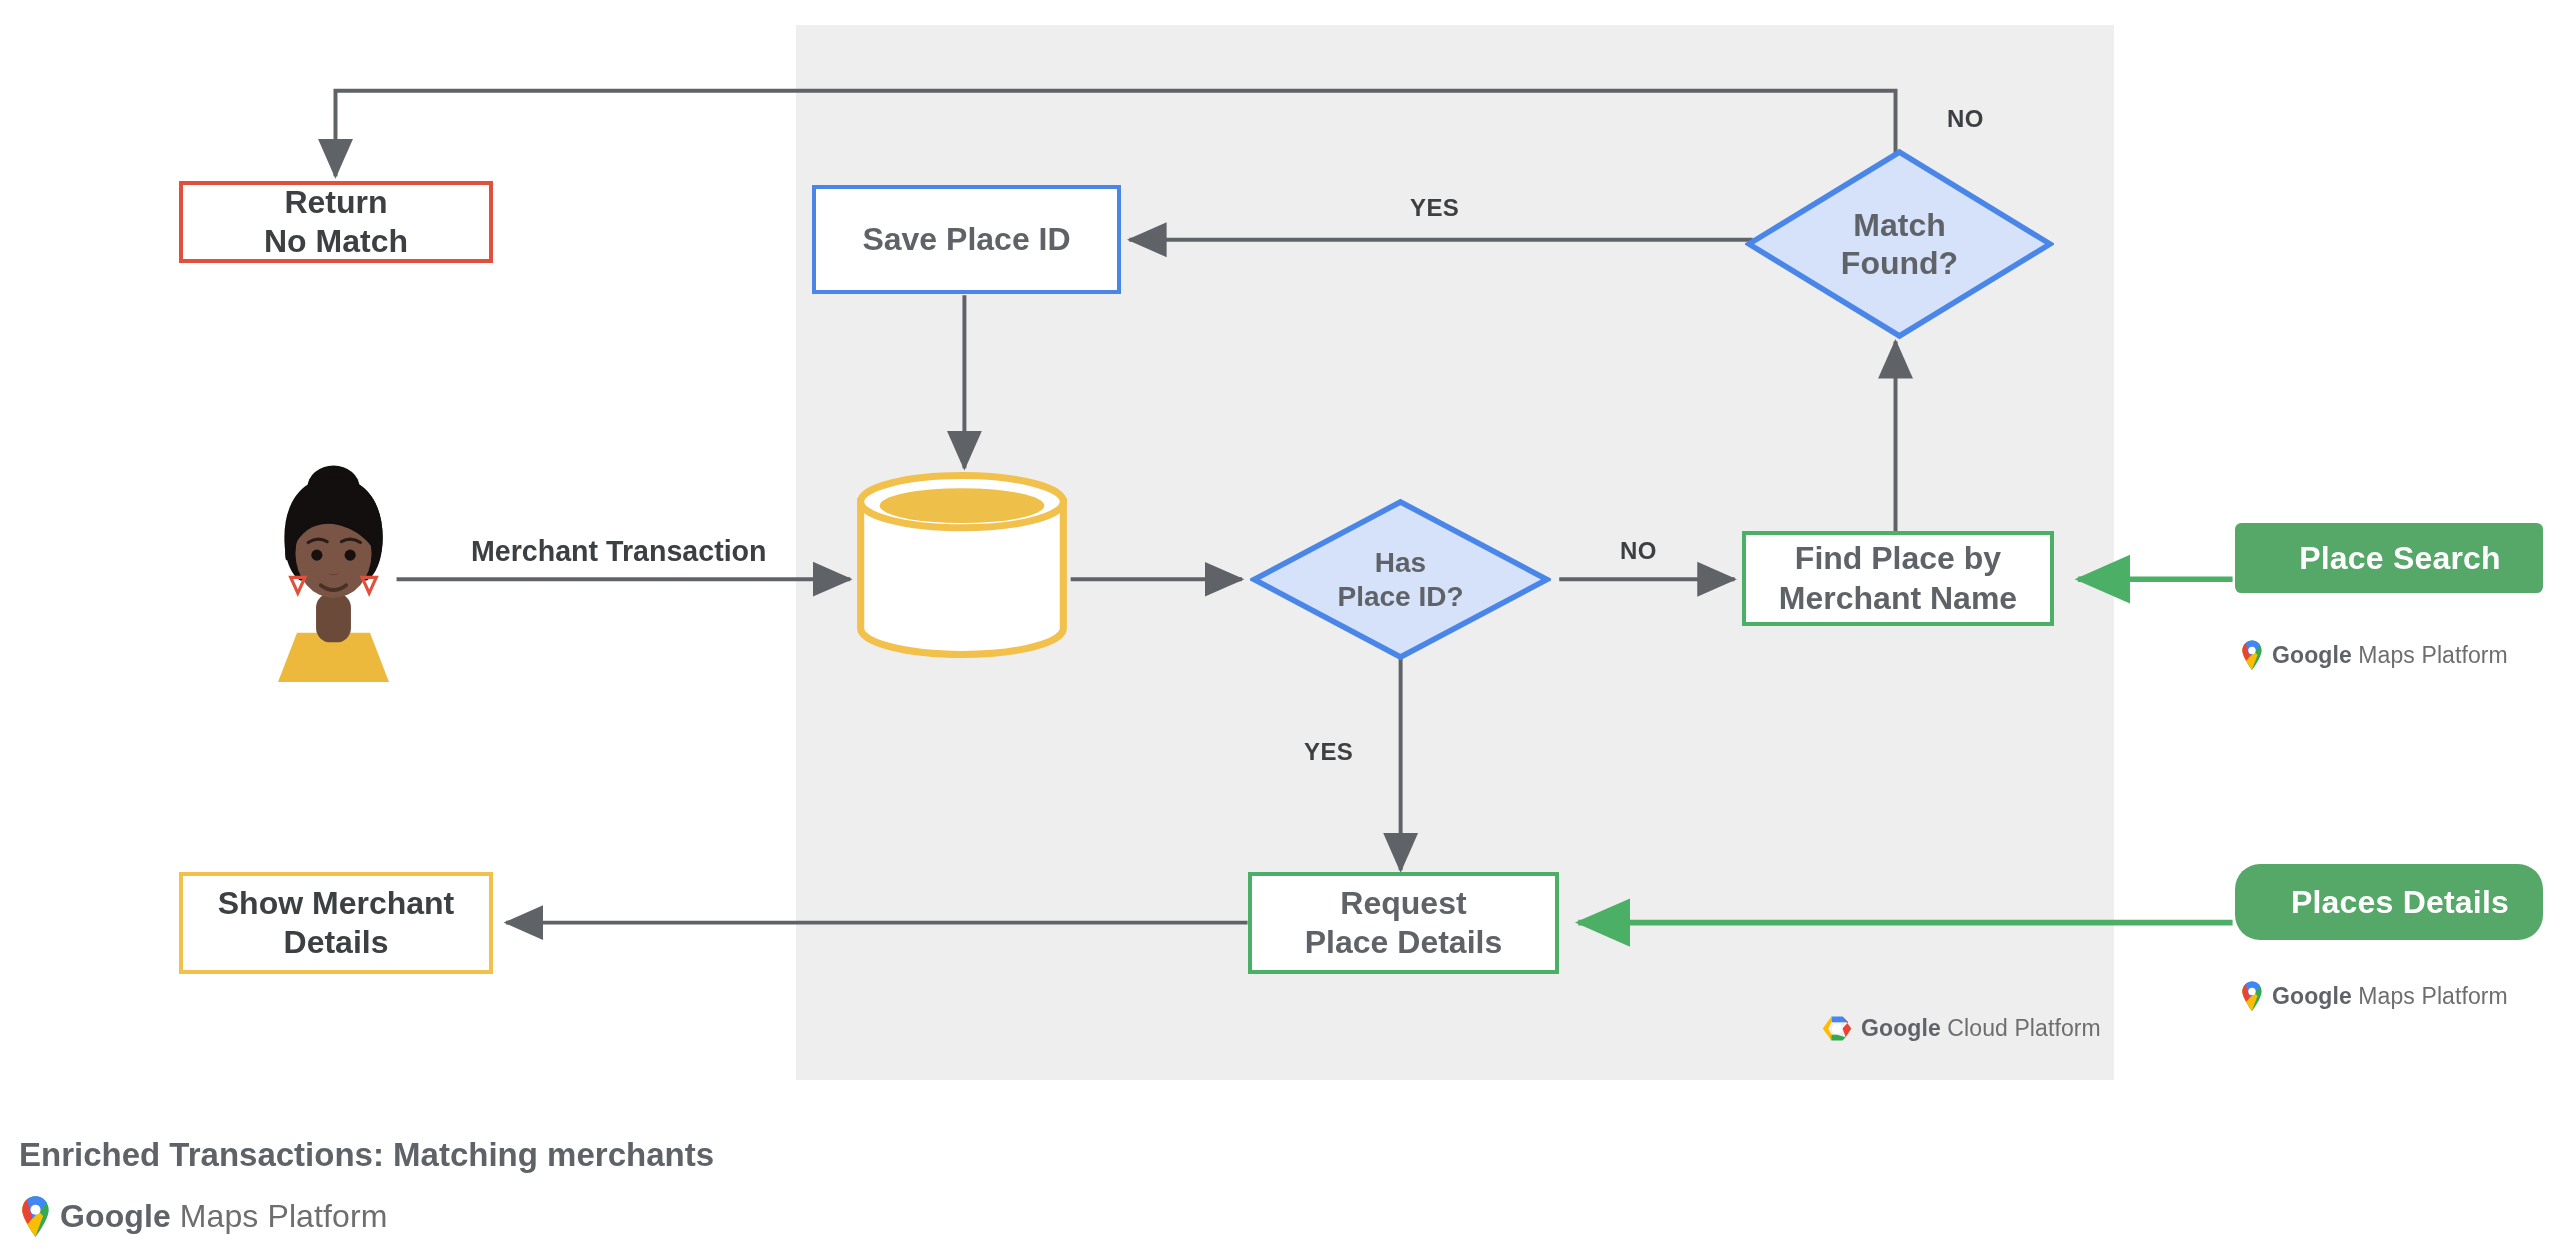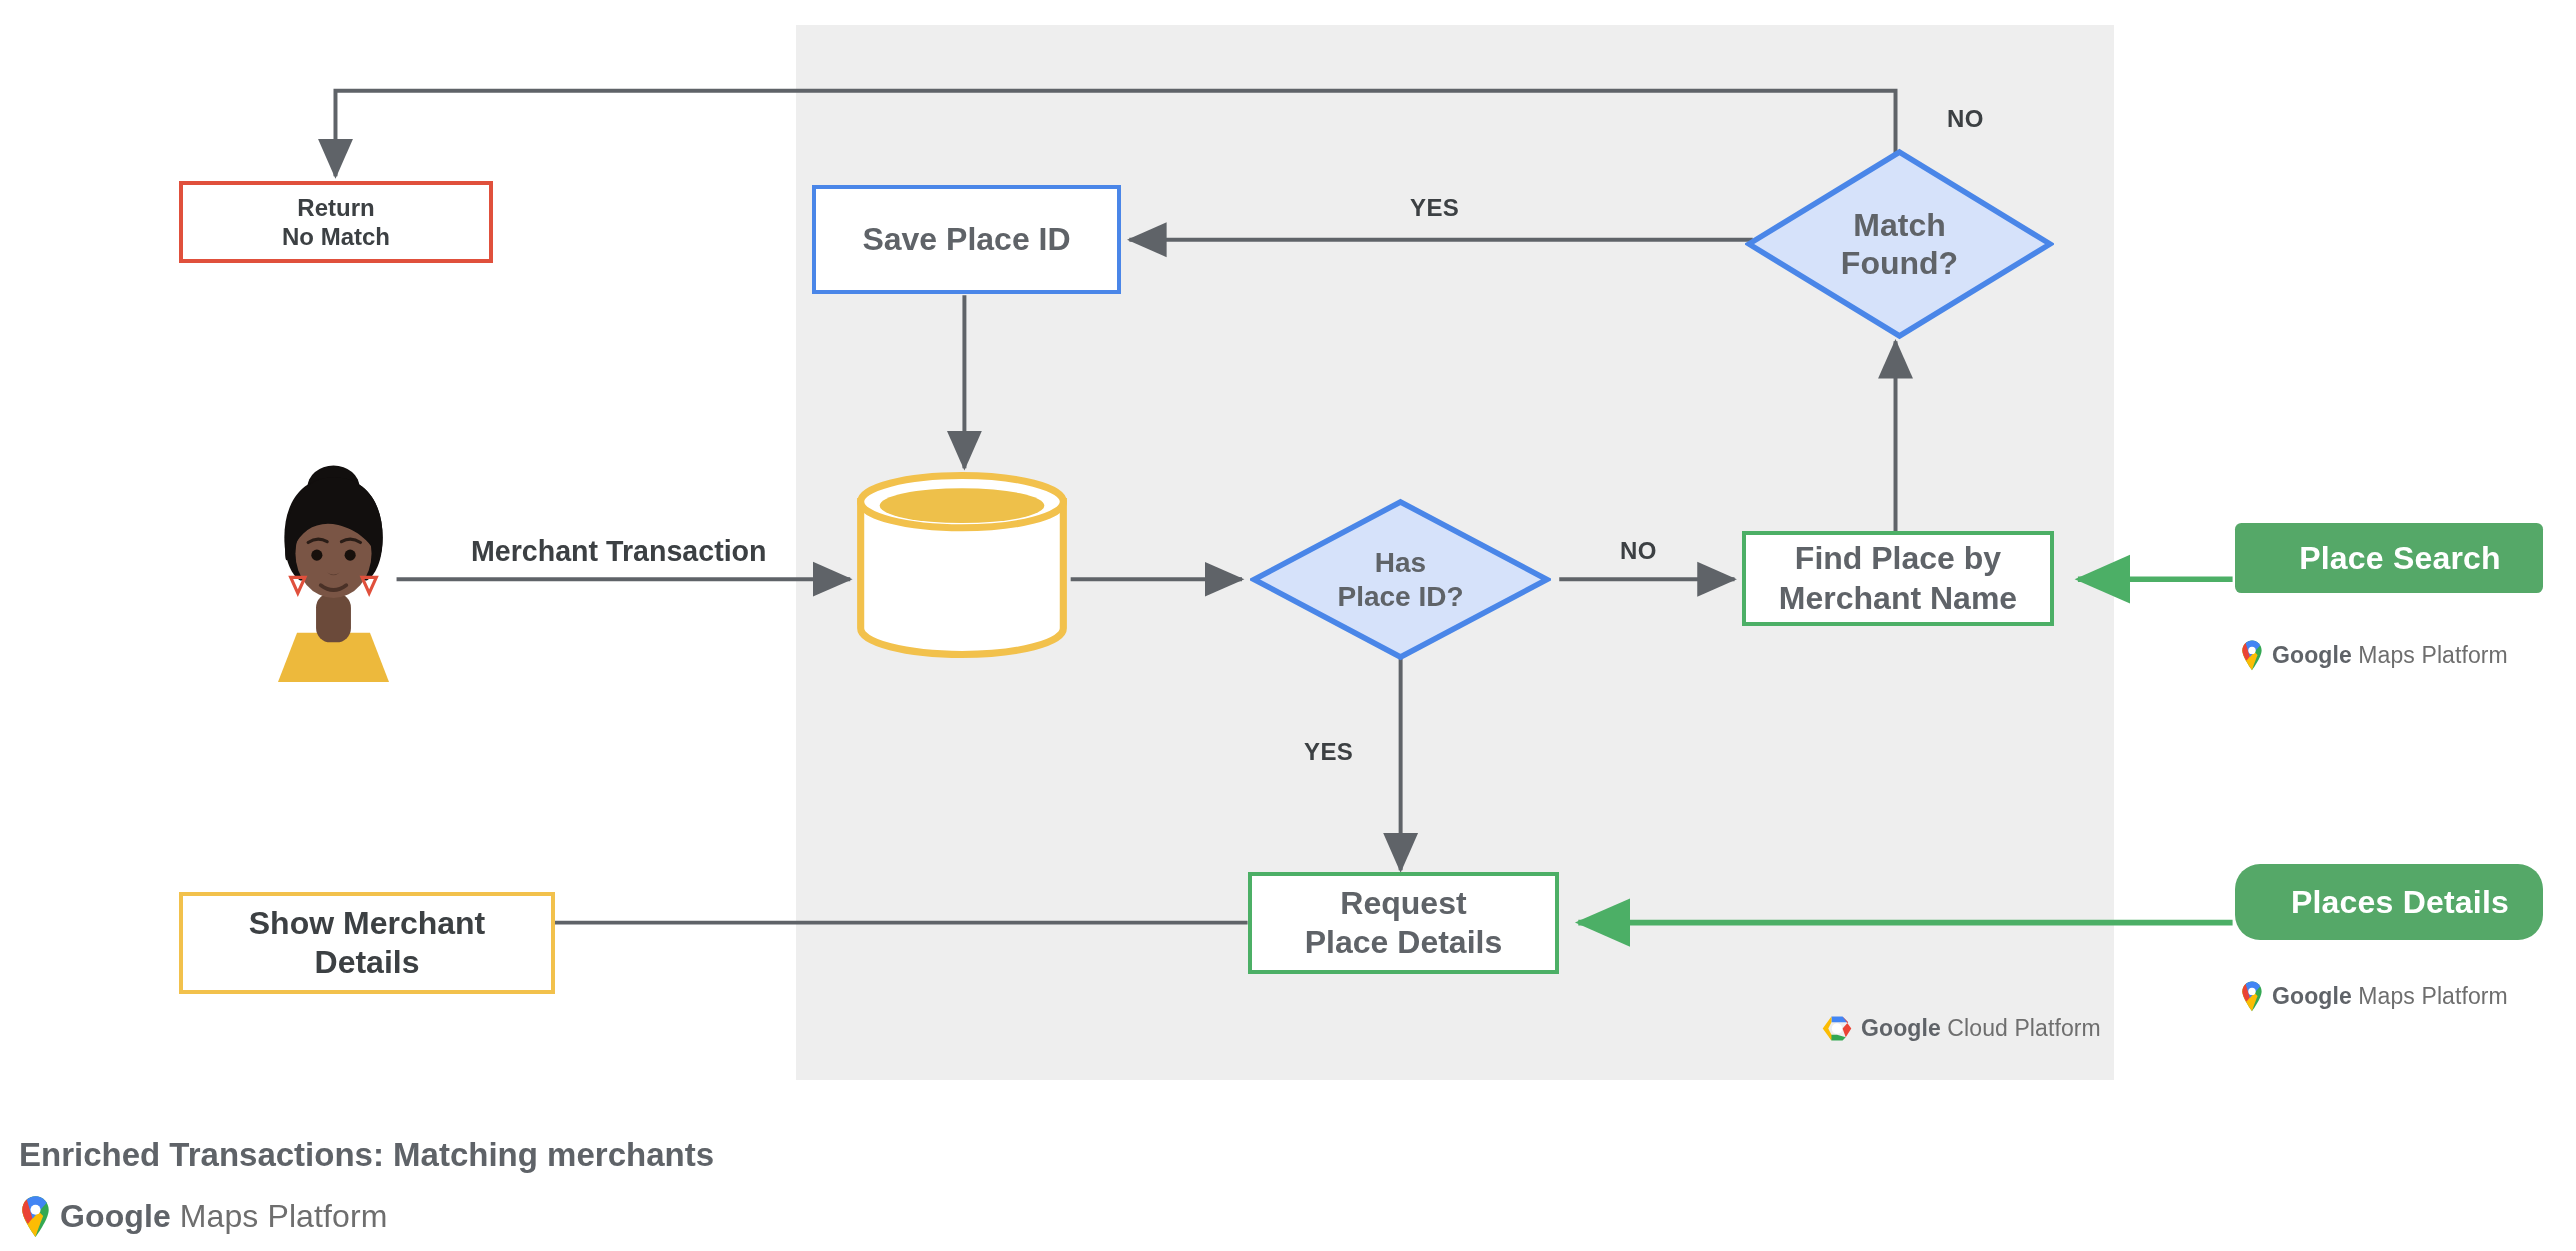--- a/index.html
+++ b/index.html
@@ -180,21 +180,21 @@
 
     <path d="M1766,830 L1766,1097" fill="none" stroke="#5f6368" stroke-width="5" marker-end="url(#ah-gray)"></path>
 
     <path d="M1573,1163 L638,1163" fill="none" stroke="#5f6368" stroke-width="5" marker-end="url(#ah-gray)"></path>
 
     <path d="M2815,730 L2620,730" fill="none" stroke="#4caf66" stroke-width="7" marker-end="url(#ah-green)"></path>
 
     <path d="M2815,1163 L1990,1163" fill="none" stroke="#4caf66" stroke-width="7" marker-end="url(#ah-green)"></path>
   </svg>
 
-  <div class="node red" style="left:179px; top:181px; width:314px; height:82px; font-size:24px;">
+  <div class="node red" style="left:179px; top:181px; width:314px; height:82px; font-size:32px;">
     <span>Return
 No Match</span>
   </div>
 
   <div class="node blue" style="left:812px; top:185px; width:309px; height:109px; font-size:32px;">
     <span>Save Place ID</span>
   </div>
 
   <div class="diamond-wrap" style="left:1745px; top:148px; width:309px; height:192px;">
     <svg width="309" height="192" viewBox="0 0 390 242">
@@ -223,21 +223,21 @@
   <div class="node green" style="left:1742px; top:531px; width:312px; height:95px; font-size:32px;">
     <span>Find Place by
 Merchant Name</span>
   </div>
 
   <div class="node green" style="left:1248px; top:872px; width:311px; height:102px; font-size:32px;">
     <span>Request
 Place Details</span>
   </div>
 
-  <div class="node yellow" style="left:179px; top:872px; width:376px; height:102px; font-size:32px;margin-top:20px;">
+  <div class="node yellow" style="left:179px; top:872px; width:314px; height:102px; font-size:32px;">
     <span>Show Merchant
 Details</span>
   </div>
 
   <div class="api-chip" style="left:2235px; top:523px; width:308px; height:70px;">
     <span>Place Search</span>
   </div>
   <div class="brand" style="left:2240px; top:639px;">
     <svg width="24" height="32" viewBox="0 0 30 40">
       <path d="M15,39 C15,39 3,23 3,14.5 C3,7.6 8.4,2 15,2 C21.6,2 27,7.6 27,14.5 C27,23 15,39 15,39 Z" fill="#34a853"></path>

